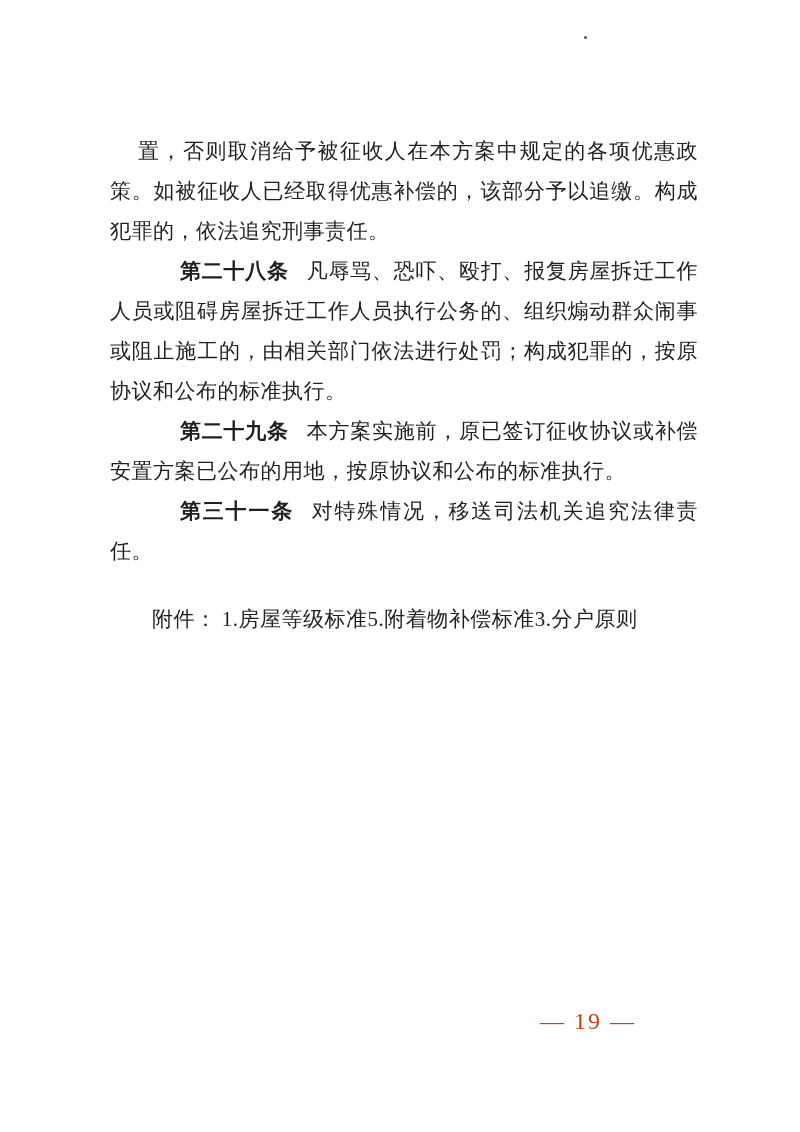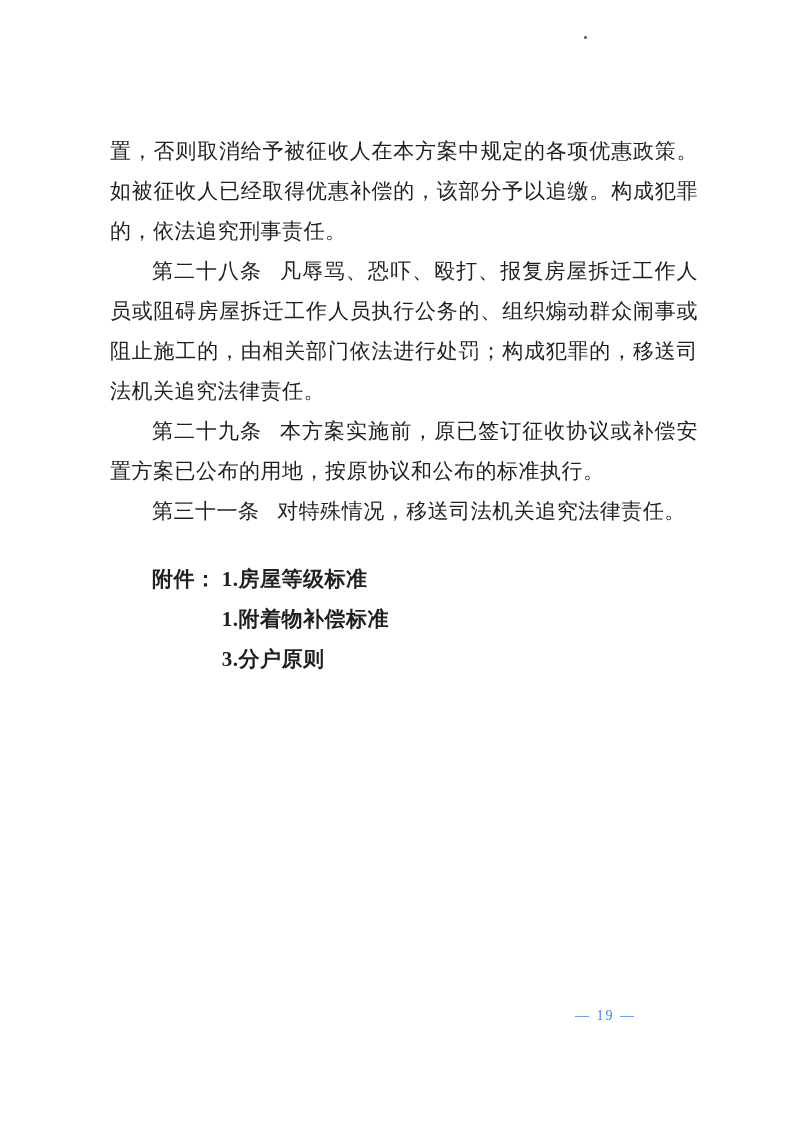--- a/index.html
+++ b/index.html
@@ -27,50 +27,50 @@
     font-size: 21px;
     line-height: 40px;
     text-align: justify;
     text-indent: 2em;
     letter-spacing: 0.5px;
   }
   .para.no-indent {
     text-indent: 0;
   }
   .art-num {
-    font-weight: normal;
+    font-weight: bold;
     font-family: "Liberation Sans", "DejaVu Sans", sans-serif;
+    margin-left: 28px;
   }
   .art-num:not(:empty) {
     margin-right: 0.85em;
   }
   .attachments {
     display: flex;
     margin-top: 28px;
     margin-left: 2em;
     font-size: 21px;
     line-height: 40px;
     letter-spacing: 0.5px;
-    font-weight: bold;
   }
   .attachments .label {
     white-space: nowrap;
     margin-right: 0.25em;
   }
   .attachments .items {
     display: flex;
-    flex-direction: column;
+    flex-direction: row;
   }
   .footer {
     position: absolute;
     top: 1008px;
     right: 112px;
-    font-size: 14px;
+    font-size: 24px;
     letter-spacing: 2px;
-    color: #3b82f6;
+    color: #c2410c;
   }
   .scan-dot {
     position: absolute;
     left: 584px;
     top: 36px;
     width: 3px;
     height: 3px;
     background: #6a6a6a;
     border-radius: 1px;
   }
@@ -79,33 +79,33 @@
 <body>
 
 <div class="page">
 
   <span class="scan-dot"></span>
 
   <div class="content">
 
     <p class="para no-indent"><span class="art-num"></span><span>置，否则取消给予被征收人在本方案中规定的各项优惠政策。如被征收人已经取得优惠补偿的，该部分予以追缴。构成犯罪的，依法追究刑事责任。</span></p>
 
-    <p class="para"><span class="art-num">第二十八条</span><span>凡辱骂、恐吓、殴打、报复房屋拆迁工作人员或阻碍房屋拆迁工作人员执行公务的、组织煽动群众闹事或阻止施工的，由相关部门依法进行处罚；构成犯罪的，移送司法机关追究法律责任。</span></p>
+    <p class="para"><span class="art-num">第二十八条</span><span>凡辱骂、恐吓、殴打、报复房屋拆迁工作人员或阻碍房屋拆迁工作人员执行公务的、组织煽动群众闹事或阻止施工的，由相关部门依法进行处罚；构成犯罪的，按原协议和公布的标准执行。</span></p>
 
     <p class="para"><span class="art-num">第二十九条</span><span>本方案实施前，原已签订征收协议或补偿安置方案已公布的用地，按原协议和公布的标准执行。</span></p>
 
 
     <p class="para"><span class="art-num">第三十一条</span><span>对特殊情况，移送司法机关追究法律责任。</span></p>
 
 
     <div class="attachments">
       <span class="label">附件：</span>
       <span class="items">
         <span>1.房屋等级标准</span>
-        <span>1.附着物补偿标准</span>
+        <span>5.附着物补偿标准</span>
         <span>3.分户原则</span>
       </span>
     </div>
 
   </div>
 
   <div class="footer">— 19 —</div>
 
 </div>
 

